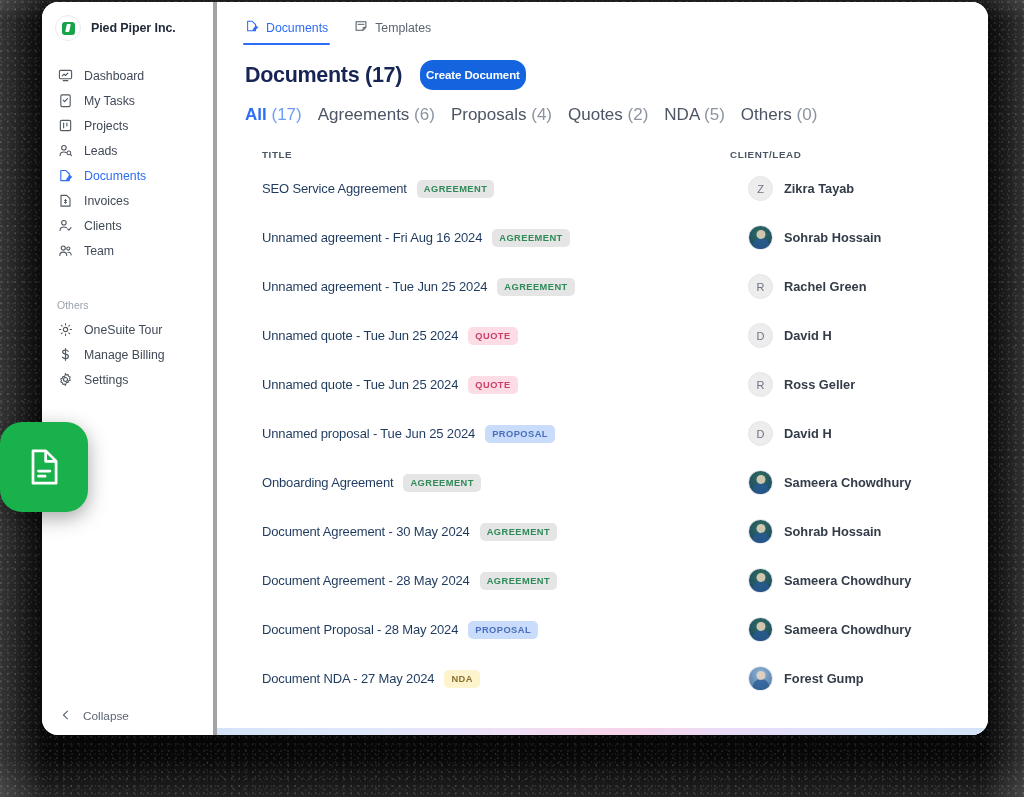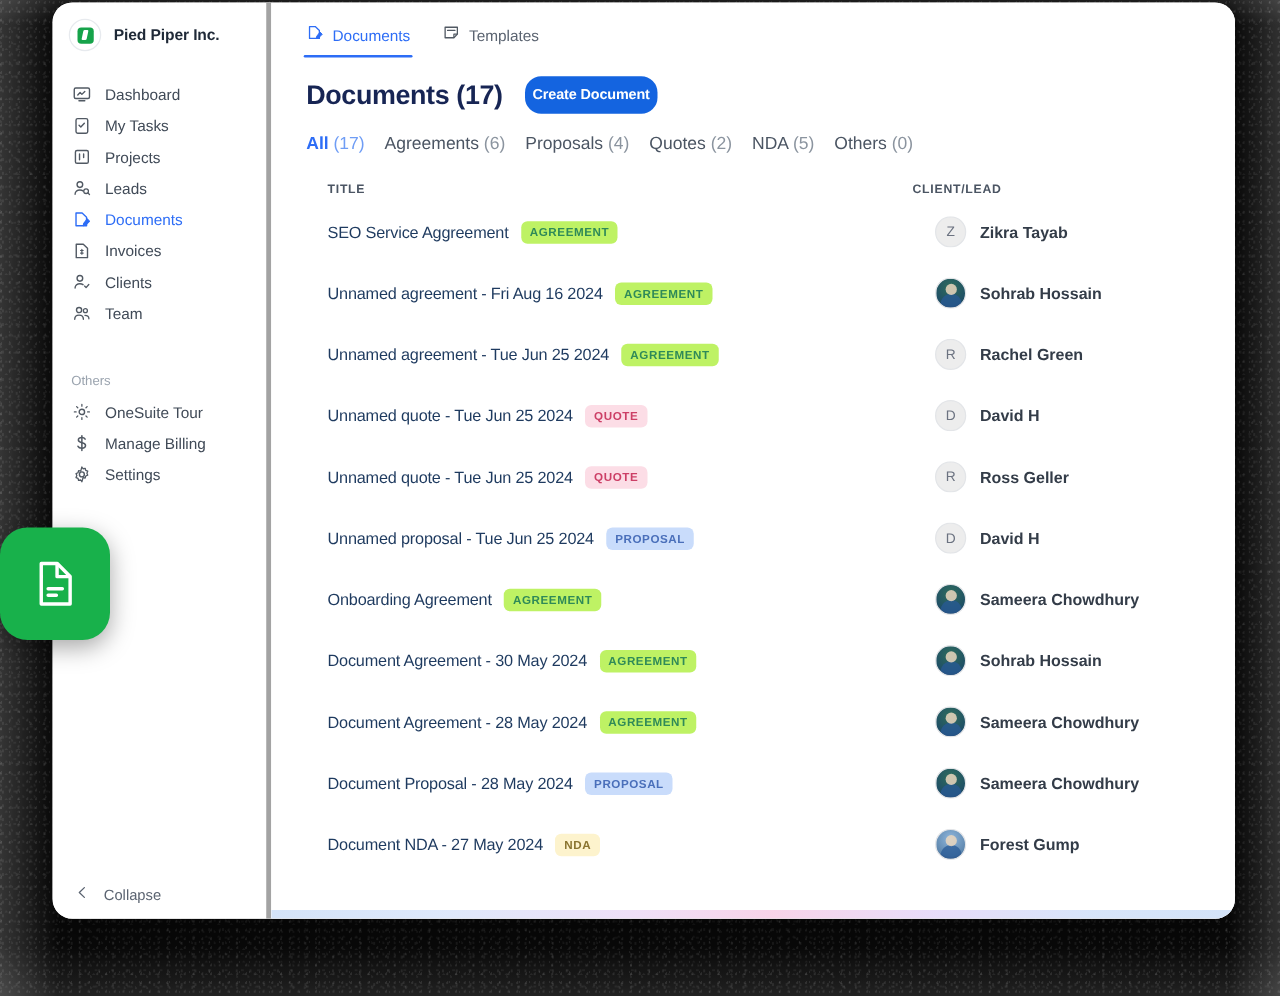--- a/index.html
+++ b/index.html
@@ -118,40 +118,40 @@
 
   .title-row{ display:flex; align-items:center; gap:18px; margin-top:14px; }
   .page-title{ font-size:21.5px; font-weight:700; color:#172554; letter-spacing:-.3px; }
   .create-btn{
     background:#1464e0; color:#fff; font-size:11.5px; font-weight:700;
     border:none; border-radius:13px; padding:9px 6px; cursor:pointer;
     letter-spacing:-.1px;
   }
 
   .filters{ display:flex; align-items:center; gap:16px; margin-top:15px; }
-  .filter{ font-size:14px; color:#4b5563; cursor:pointer; white-space:nowrap; }
+  .filter{ font-size:17px; color:#4b5563; cursor:pointer; white-space:nowrap; }
   .filter.active{ color:#2d6df6; font-weight:600; }
   .filter .cnt{ color:#8b949f; font-weight:400; }
   .filter.active .cnt{ color:#6f9df5; }
 
   
   .thead{ display:flex; margin-top:24px; padding-right:18px; }
   .th{ font-size:9.8px; font-weight:700; letter-spacing:.6px; color:#4b5563; }
   .th.title-col{ flex:1; padding-left:17px; }
   .th.client-col{ width:240px; flex:0 0 240px; }
 
   .rows{ margin-top:4px; }
   .row{ display:flex; align-items:center; height:49px; cursor:pointer; }
   .cell-title{ flex:1; padding-left:17px; display:flex; align-items:center; gap:10px; }
   .doc-title{ font-size:13px; font-weight:400; color:#1e3a5f; letter-spacing:-.15px; white-space:nowrap; }
   .badge{
     font-size:9.3px; font-weight:600; letter-spacing:.45px;
     padding:4px 7px; border-radius:5px; white-space:nowrap;
   }
-  .badge.agreement{ background:#bef264; color:#2f8a58; }
+  .badge.agreement{ background:#e5e5e5; color:#2f8a58; }
   .badge.quote{ background:#fcdde6; color:#cc3f66; }
   .badge.proposal{ background:#c9dcfb; color:#4a6fba; }
   .badge.nda{ background:#fdf3cd; color:#8a7430; }
 
   .cell-client{ width:240px; flex:0 0 240px; display:flex; align-items:center; gap:11px; overflow:hidden; }
   .avatar{
     width:25px;height:25px;border-radius:50%;flex:0 0 25px;
     display:flex;align-items:center;justify-content:center;
     font-size:11px; color:#6b7280; background:#ededed; border:1px solid #e3e5e8;
     overflow:hidden; position:relative;

